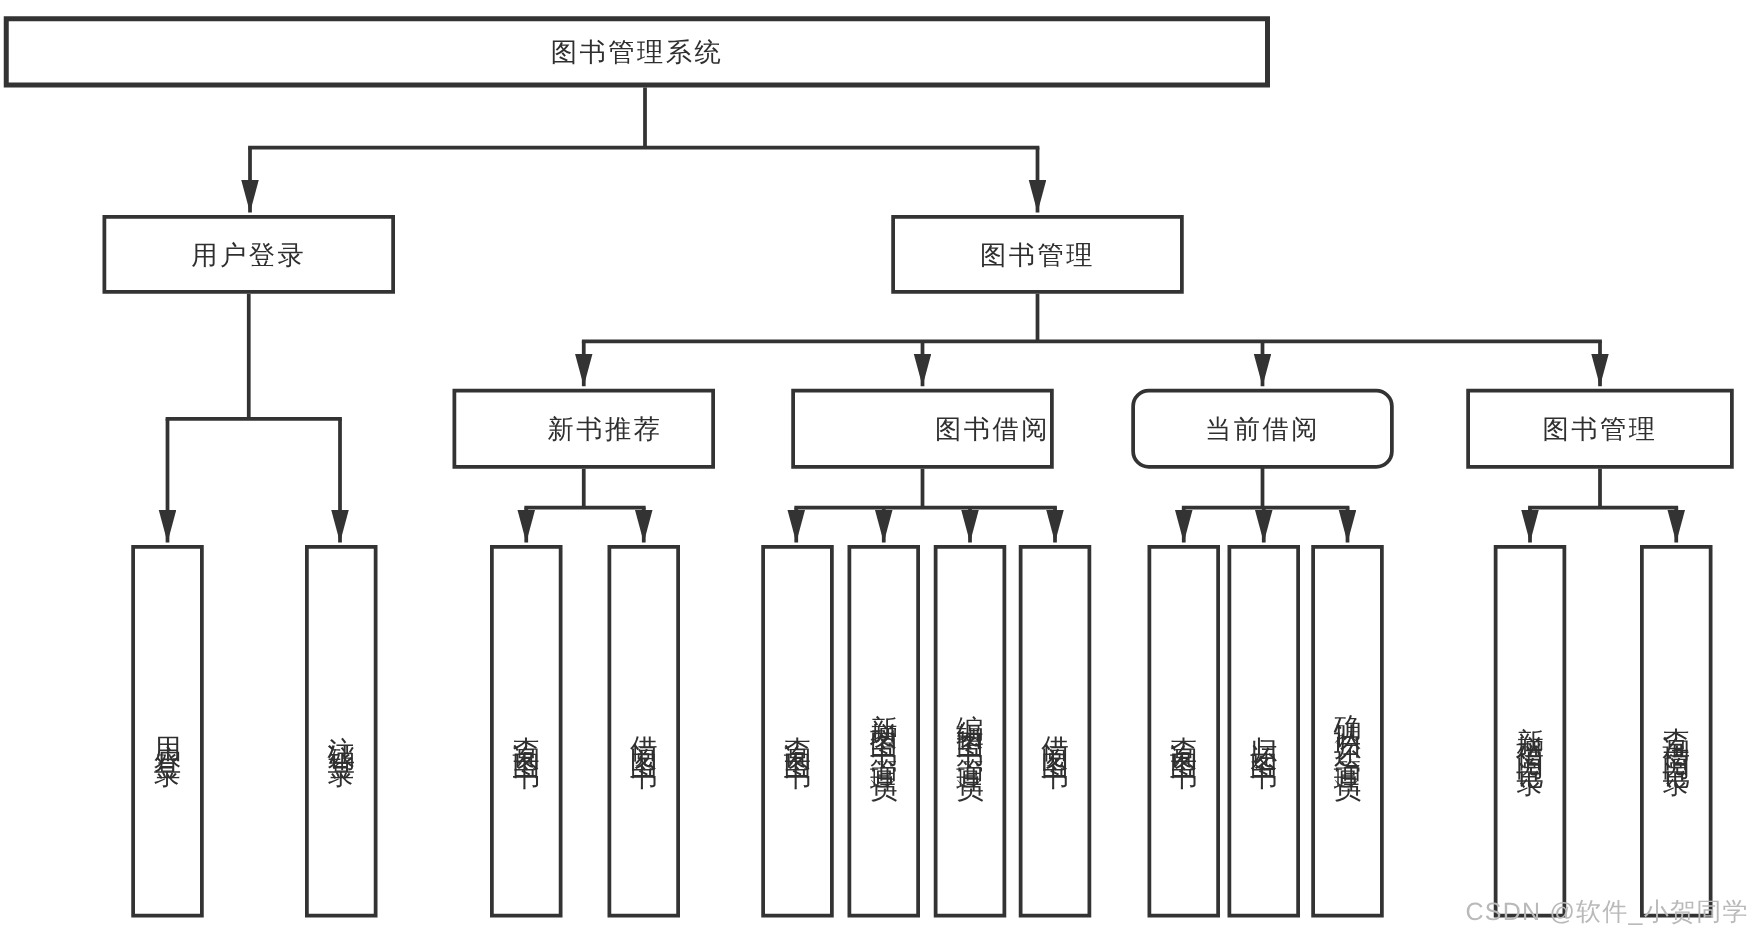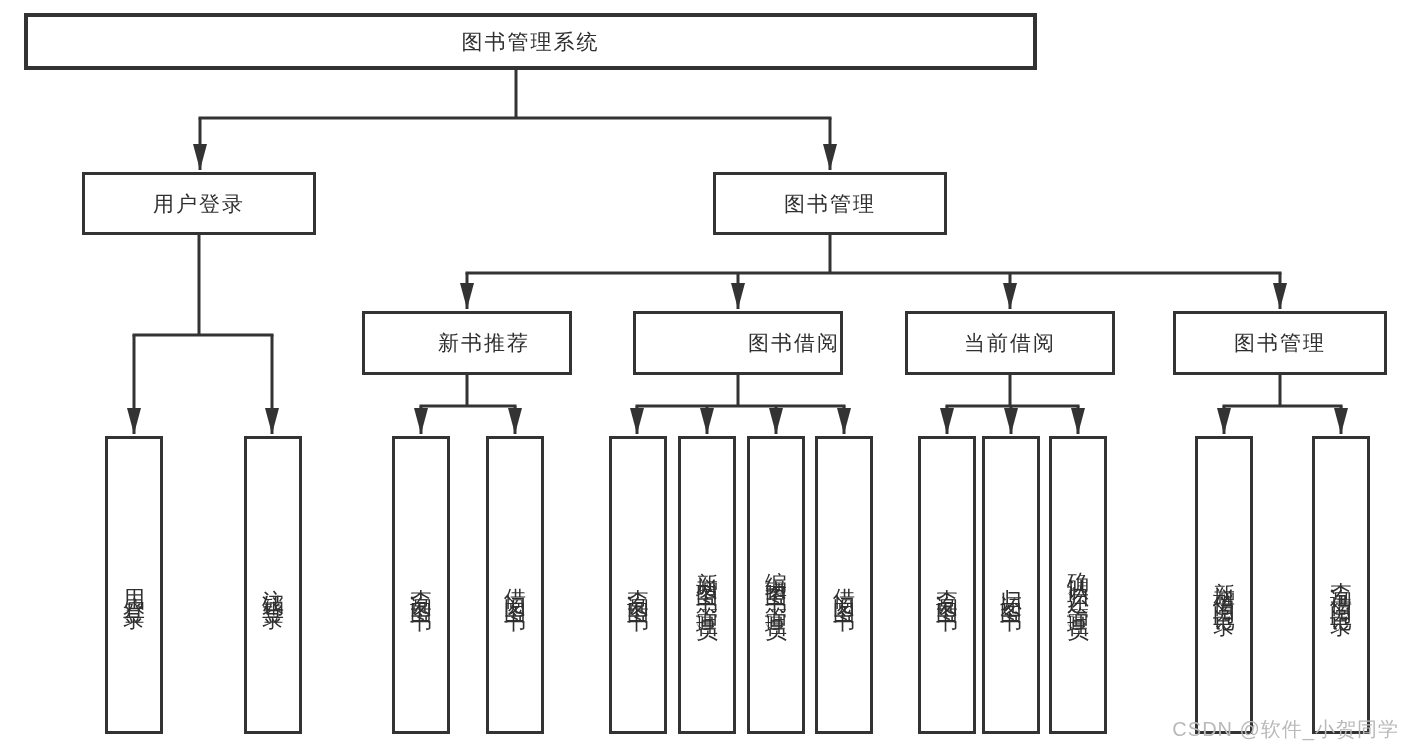--- a/index.html
+++ b/index.html
@@ -98,38 +98,38 @@
     </g>
 
     <g>
       <line x1="1280" y1="374" x2="1280" y2="407"></line>
       <line x1="1222.5" y1="406" x2="1342.5" y2="406"></line>
       <line x1="1224" y1="406" x2="1224" y2="434" marker-end="url(#arrowhead)"></line>
       <line x1="1341" y1="406" x2="1341" y2="434" marker-end="url(#arrowhead)"></line>
     </g>
   </svg>
 
-  <div class="node root" style="left:24px;top:13px;width:1013px;height:57px;">
+  <div class="node root" style="left:3px;top:13px;width:1013px;height:57px;">
     <span>图书管理系统</span>
   </div>
 
   <div class="node branch" style="left:82px;top:172px;width:234px;height:63px;">
     <span>用户登录</span>
   </div>
   <div class="node branch" style="left:713px;top:172px;width:234px;height:63px;">
     <span>图书管理</span>
   </div>
 
   <div class="node branch" style="left:362px;top:311px;width:210px;height:64px;padding-left:34px;">
     <span>新书推荐</span>
   </div>
   <div class="node branch" style="left:633px;top:311px;width:210px;height:64px;justify-content:flex-end;">
     <span>图书借阅</span>
   </div>
-  <div class="node branch" style="left:905px;top:311px;width:210px;height:64px;">
+  <div class="node branch" style="left:905px;top:311px;width:210px;height:64px;border-radius:14px;">
     <span>当前借阅</span>
   </div>
   <div class="node branch" style="left:1173px;top:311px;width:214px;height:64px;">
     <span>图书管理</span>
   </div>
 
   <div class="node leaf" style="left:105px;top:436px;width:58px;height:298px;">
     <span class="vtext">用户登录</span>
   </div>
   <div class="node leaf" style="left:244px;top:436px;width:58px;height:298px;">

